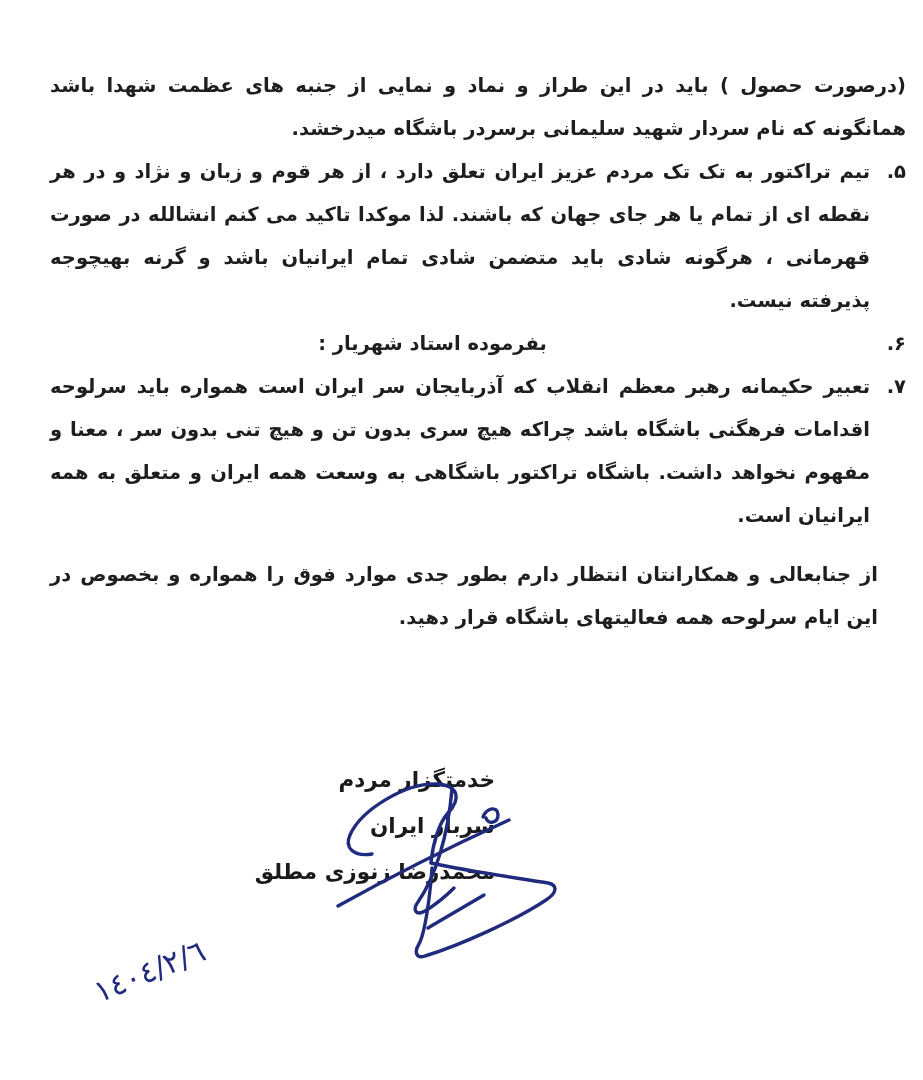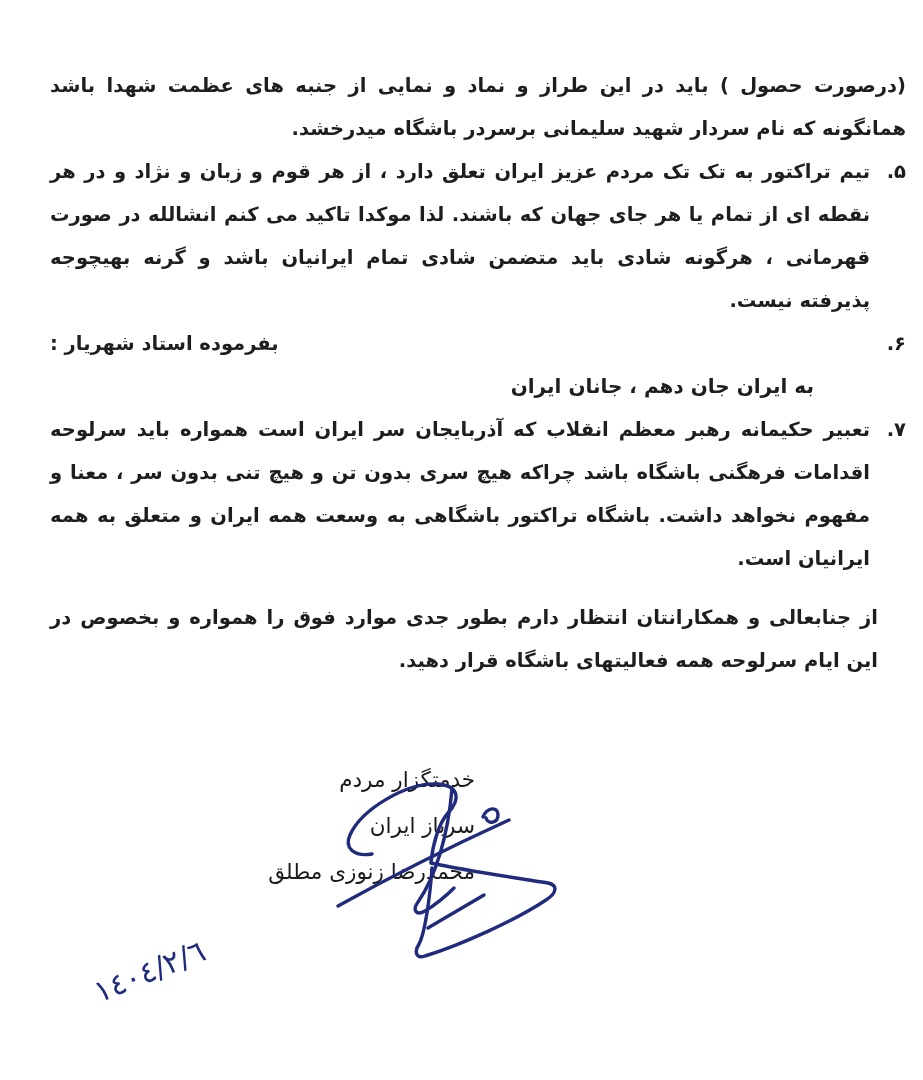--- a/index.html
+++ b/index.html
@@ -23,42 +23,42 @@
     font-size:19.5px;
     line-height:43px;
     font-weight:bold;
     text-align:justify;
   }
   .para{text-align:justify;}
   .item{display:flex;}
   .item-num{flex:0 0 36px;}
   .item-body{flex:1;min-width:0;}
   .attribution{
-    text-align:left;
+    text-align:center;
     padding-right:55px;
   }
   .poem{
     display:flex;
     justify-content:space-between;
     padding:0 92px 0 78px;
     font-weight:bold;
     font-size:20px;
     white-space:nowrap;
   }
   .closing{
     margin-top:16px;
     padding-right:28px;
   }
   .sig-block{
     position:absolute;
-    top:757px;right:448px;
+    top:757px;right:428px;
     direction:rtl;
     text-align:right;
     font-size:21.5px;
-    font-weight:normal;
+    font-weight:bold;
     line-height:46px;
     color:#1a1a1c;
   }
   .sig-svg{
     position:absolute;
     left:320px;top:755px;
     width:280px;height:220px;
   }
   .hand-date{
     position:absolute;
@@ -88,21 +88,20 @@
     </div>
 
     <div class="item">
       <span class="item-num">۶.</span>
       <div class="item-body">
         <div class="attribution">بفرموده استاد شهریار :</div>
       </div>
     </div>
 
     <div class="poem">
-      <span>به ایران جان دهم ، جانان ایران</span>
     </div>
 
     <div class="item">
       <span class="item-num">۷.</span>
       <div class="item-body">تعبیر حکیمانه رهبر معظم انقلاب که آذربایجان سر ایران است همواره باید سرلوحه اقدامات فرهگنی باشگاه باشد چراکه هیچ سری بدون تن و هیچ تنی بدون سر ، معنا و مفهوم نخواهد داشت. باشگاه تراکتور باشگاهی به وسعت همه ایران و متعلق به همه ایرانیان است.</div>
     </div>
 
     <div class="para closing">از جنابعالی و همکارانتان انتظار دارم بطور جدی موارد فوق را همواره و بخصوص در این ایام سرلوحه همه فعالیتهای باشگاه قرار دهید.</div>
 
   </div>

